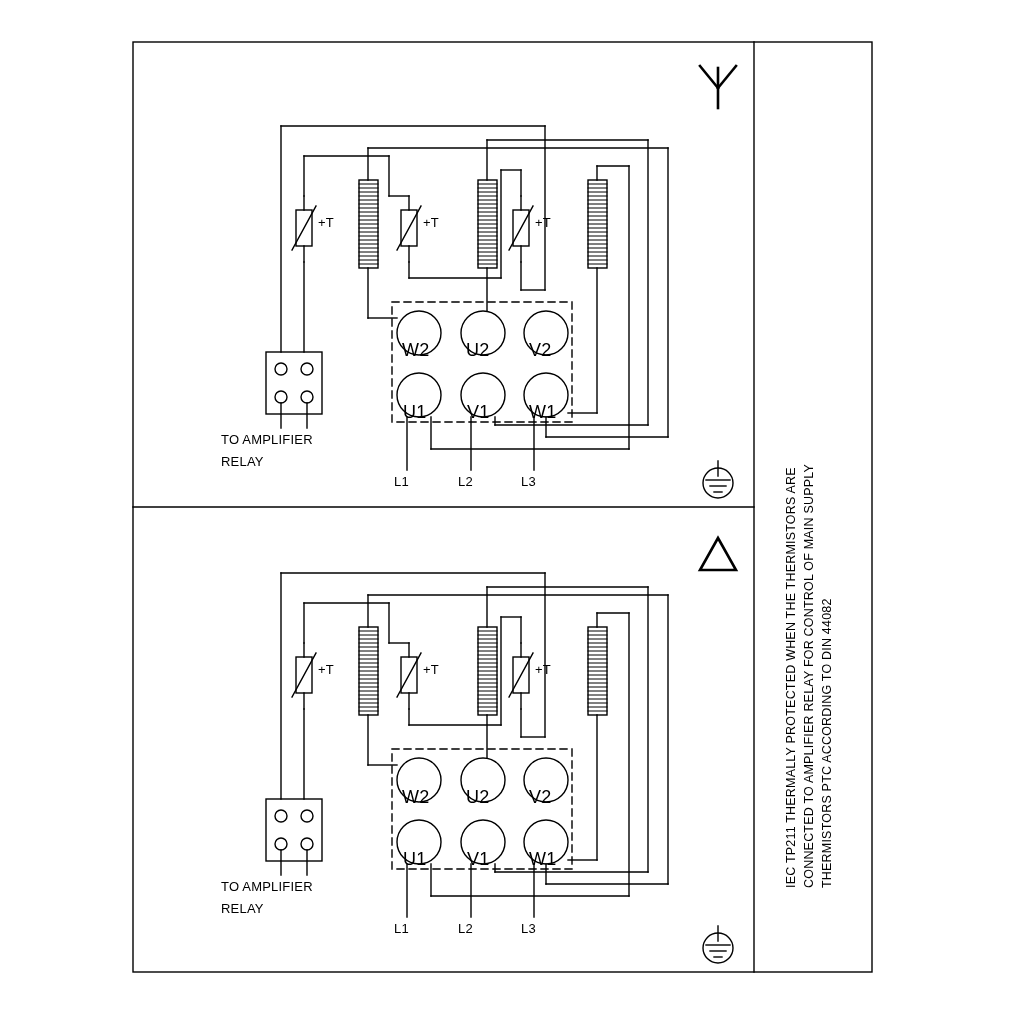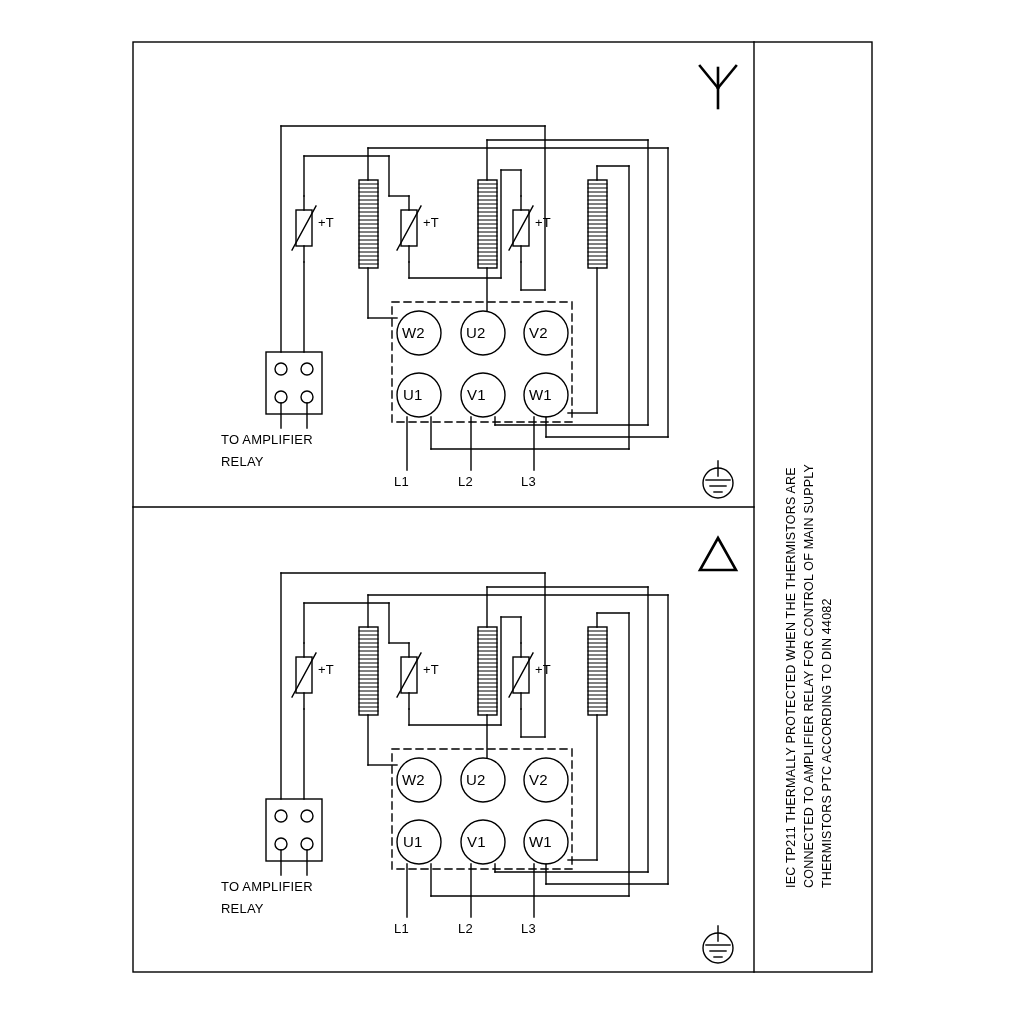--- a/index.html
+++ b/index.html
@@ -26,21 +26,22 @@
   }
   .lbl {
     position: absolute;
     font-family: "Liberation Sans", sans-serif;
     font-size: 13px;
     letter-spacing: 0.2px;
     white-space: nowrap;
     color: #000;
   }
   .lbl.terminal {
-    font-size: 15px;
+    font-size: 18px;
+    margin-top: 16px;
   }
   .lbl.note {
     font-size: 12.5px;
   }
   .vert {
     transform-origin: 0 0;
     transform: rotate(-90deg);
   }
 </style>
 </head>

